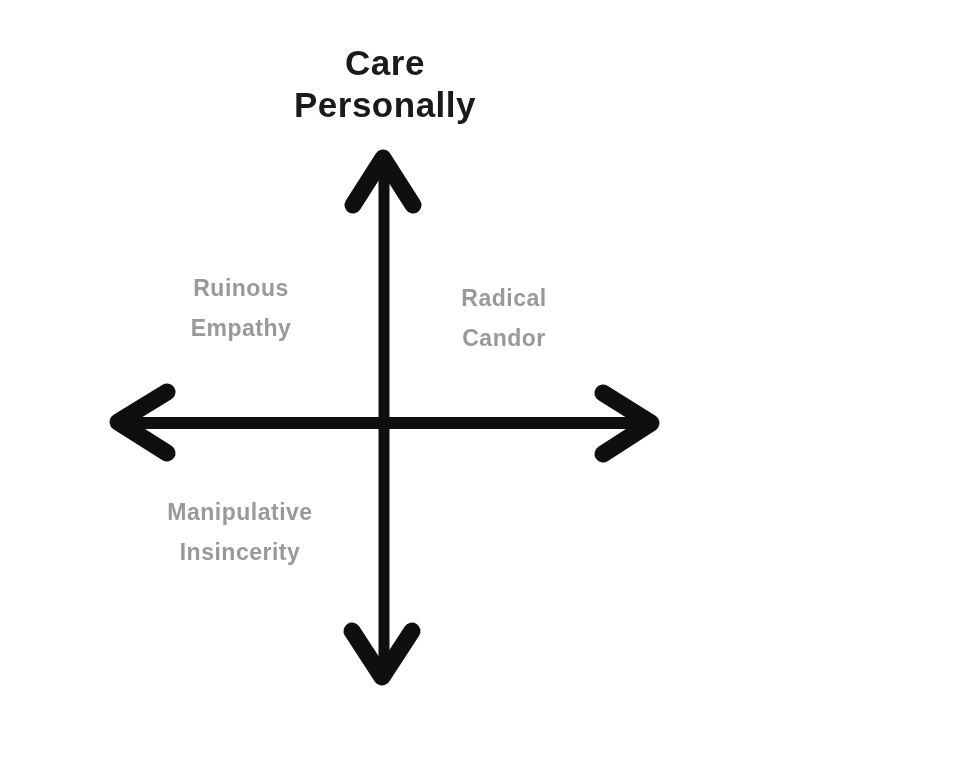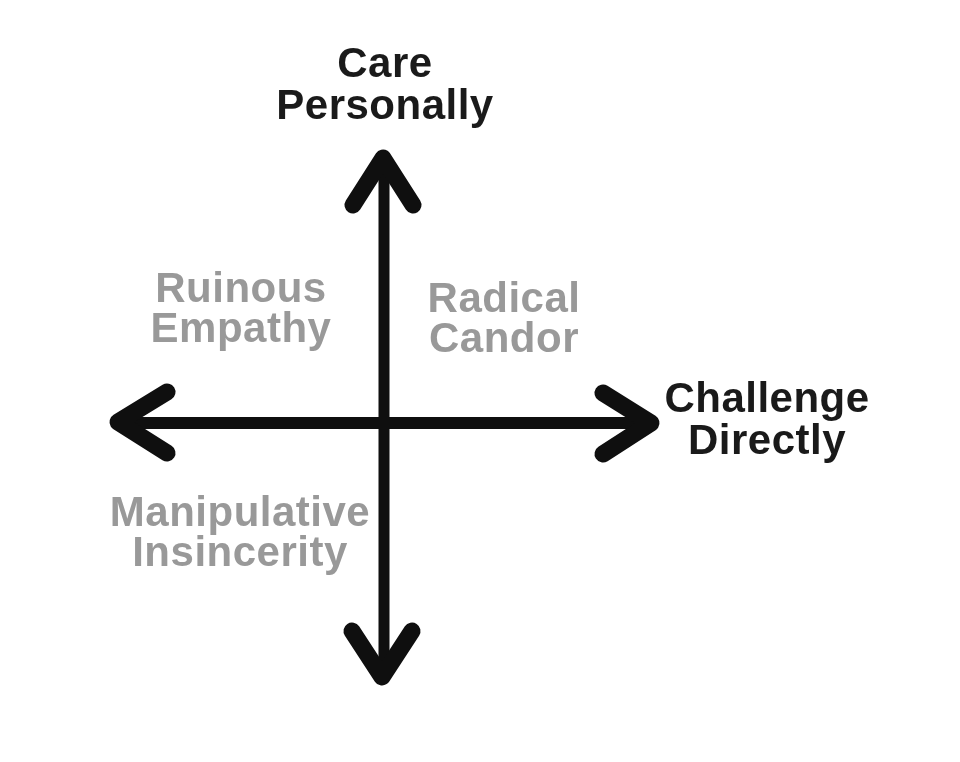--- a/index.html
+++ b/index.html
@@ -34,27 +34,27 @@
   .label {
     position: absolute;
     transform: translate(-50%, -50%);
     text-align: center;
     white-space: pre-line;
     font-weight: 700;
     user-select: none;
   }
   .axis-label {
     color: var(--color-axis_label, #1a1a1a);
-    font-size: 42px;
+    font-size: 35px;
     line-height: 42px;
     letter-spacing: 0.5px;
   }
   .quadrant-label {
     color: var(--color-quadrant_label, #999999);
-    font-size: 42px;
+    font-size: 23px;
     line-height: 40px;
     letter-spacing: 0.5px;
   }
   .y-axis-label      { left: 385px; top: 84px;  }
   .x-axis-label      { left: 767px; top: 419px; }
   .q-top-left        { left: 241px; top: 308px; }
   .q-top-right       { left: 504px; top: 308px; margin-top: 10px; }
   .q-bottom-left     { left: 240px; top: 532px; }
   .q-bottom-right    { left: 505px; top: 532px; }
 </style>
@@ -71,22 +71,20 @@
 
     <path d="M 353 205 L 383 158 L 413 205" stroke-width="17" class="arrowhead"></path>
     <path d="M 352 631 L 382 677 L 412 631" stroke-width="17" class="arrowhead"></path>
     <path d="M 167 392 L 118 422 L 167 453" stroke-width="17" class="arrowhead"></path>
     <path d="M 603 393 L 651 423 L 603 454" stroke-width="17" class="arrowhead"></path>
   </svg>
 
   <div class="label axis-label y-axis-label">Care
 Personally</div>
 
-  <div class="label axis-label x-axis-label">Challenge
-Directly</div>
 
   <div class="label quadrant-label q-top-left">Ruinous
 Empathy</div>
 
   <div class="label quadrant-label q-top-right">Radical
 Candor</div>
 
   <div class="label quadrant-label q-bottom-left">Manipulative
 Insincerity</div>
 

